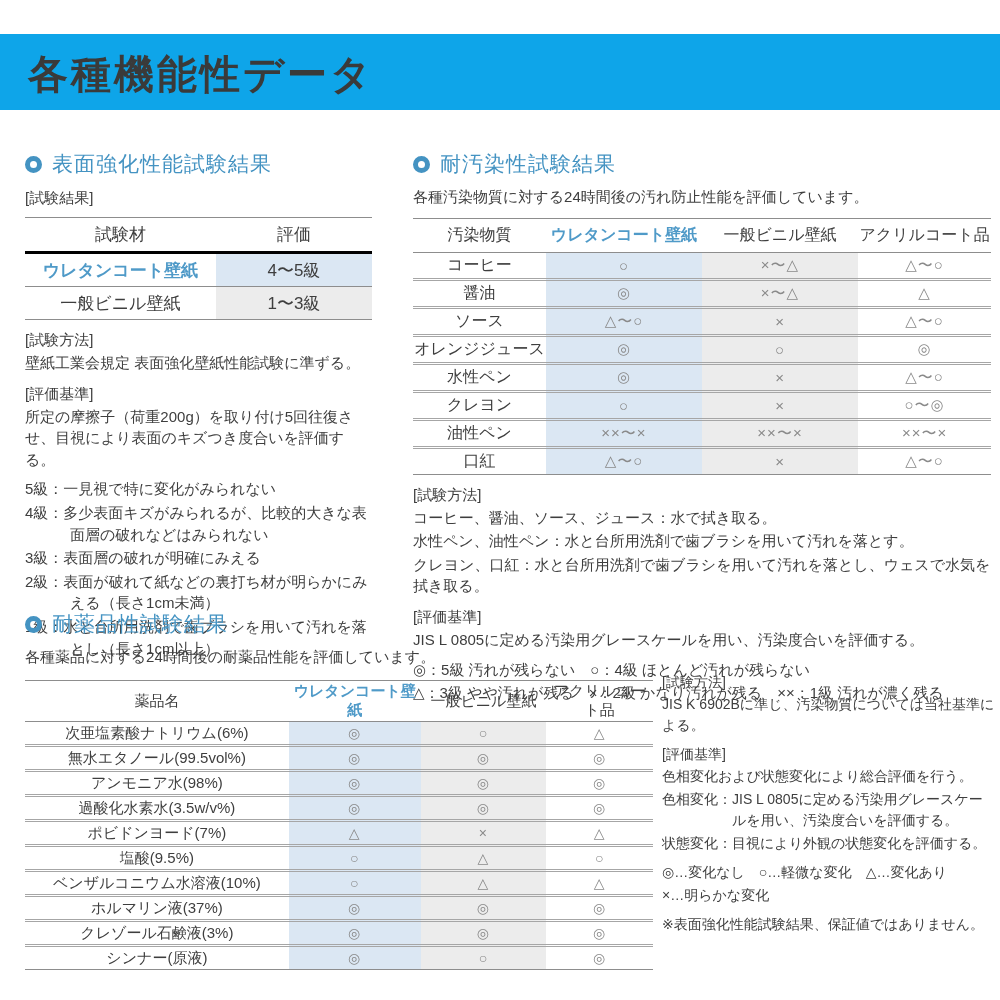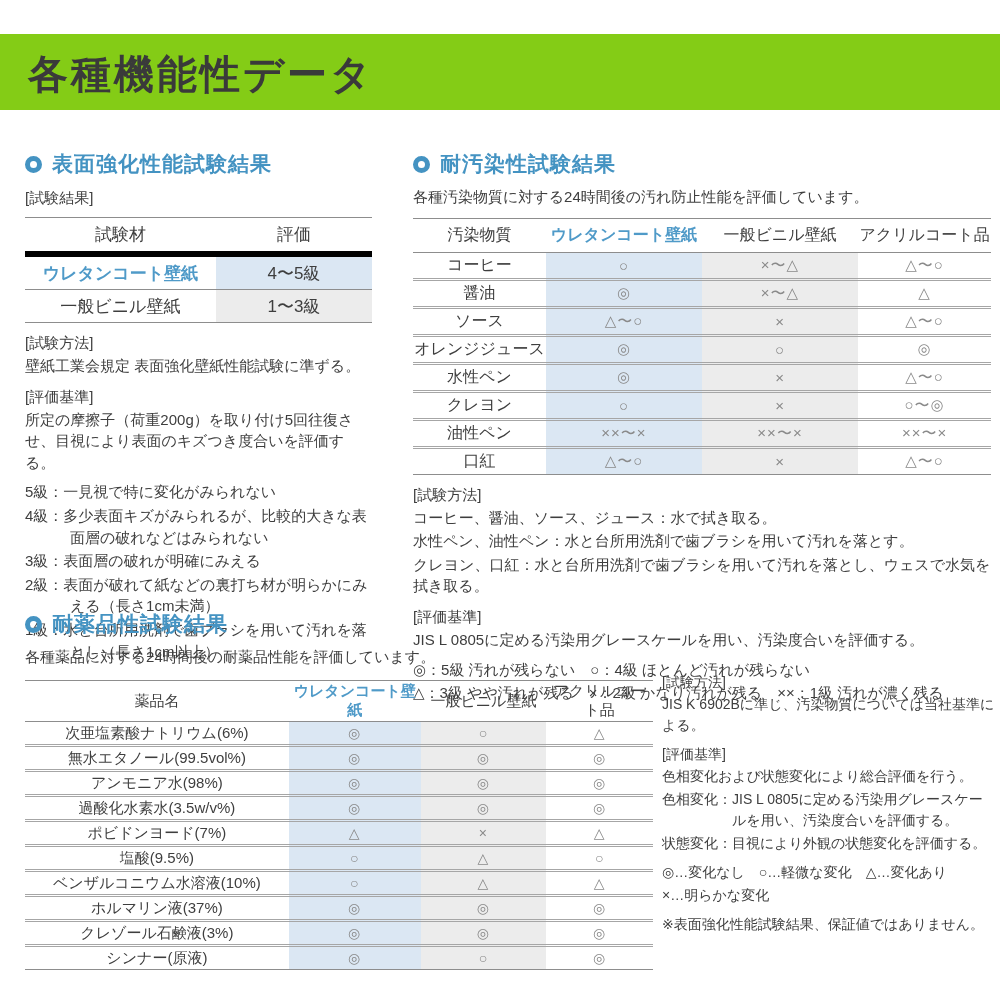--- a/index.html
+++ b/index.html
@@ -2,54 +2,54 @@
 <html><head>
 <meta charset="utf-8">
 <style>
   html,body{margin:0;padding:0;}
   body{
     width:1000px;height:1000px;position:relative;background:#ffffff;
     font-family:"Liberation Sans","DejaVu Sans",sans-serif;color:#3e3e3e;
     overflow:hidden;
   }
   
-  .band{position:absolute;left:0;top:34px;width:1000px;height:76px;background:#84cc16;}
+  .band{position:absolute;left:0;top:34px;width:1000px;height:76px;background:#0ea5e9;}
   .band h1{margin:0;padding:13px 0 0 28px;font-size:40px;font-weight:bold;
            letter-spacing:3px;color:#3a3a3a;}
 
   
   #sec-surface{position:absolute;left:25px;top:150px;width:347px;}
   #sec-stain{position:absolute;left:413px;top:150px;width:578px;}
   #sec-chem-head{position:absolute;left:25px;top:610px;width:620px;}
   #chem-table-wrap{position:absolute;left:25px;top:680px;width:628px;}
   #chem-notes{position:absolute;left:662px;top:674px;width:334px;}
 
   .sec-title{display:flex;align-items:center;gap:10px;font-size:21px;
-             font-weight:bold;color:#4493c2;letter-spacing:1px;text-align:right;}
+             font-weight:normal;color:#4493c2;letter-spacing:1px;text-align:right;}
   .bullet{flex:0 0 auto;width:7px;height:7px;border:5px solid #4493c2;border-radius:50%;}
 
   .label{font-size:15px;margin-top:11px;}
   .txt{font-size:15px;line-height:1.44;margin-top:2px;}
   .small .label{font-size:14px;margin-top:10px;}
   .small .txt{font-size:14px;line-height:1.5;}
   .mt8{margin-top:8px;}
   .hang3{padding-left:3em;text-indent:-3em;}
   .hang5{padding-left:5em;text-indent:-5em;}
 
   
   table{border-collapse:collapse;width:100%;}
   th{font-weight:normal;}
   .bg-blue{background:#dbe7f3;}
   .bg-gray{background:#ececec;}
   .blue-strong{color:#4f9ac8;font-weight:bold;}
   .sym{color:#8a8a8a;letter-spacing:1px;}
 
   
   .t1{margin-top:9px;font-size:17px;}
-  .t1 th{border-top:1px solid #8d8d8d;border-bottom:6px solid #000000;height:31px;text-align:center;}
+  .t1 th{border-top:1px solid #8d8d8d;border-bottom:3px solid #000000;height:31px;text-align:center;}
   .t1 td{border-bottom:1px solid #8d8d8d;height:30px;text-align:center;}
 
   
   .t2{margin-top:10px;font-size:16px;}
   .t2 th{border-top:1px solid #8d8d8d;border-bottom:1px solid #8d8d8d;height:31px;text-align:center;}
   .t2 td{height:23px;text-align:center;border-bottom:3px double #a6a6a6;font-size:15px;}
   .t2 tr:last-child td{border-bottom:1px solid #8d8d8d;}
   .t2 td.name{font-size:16px;}
 
   

